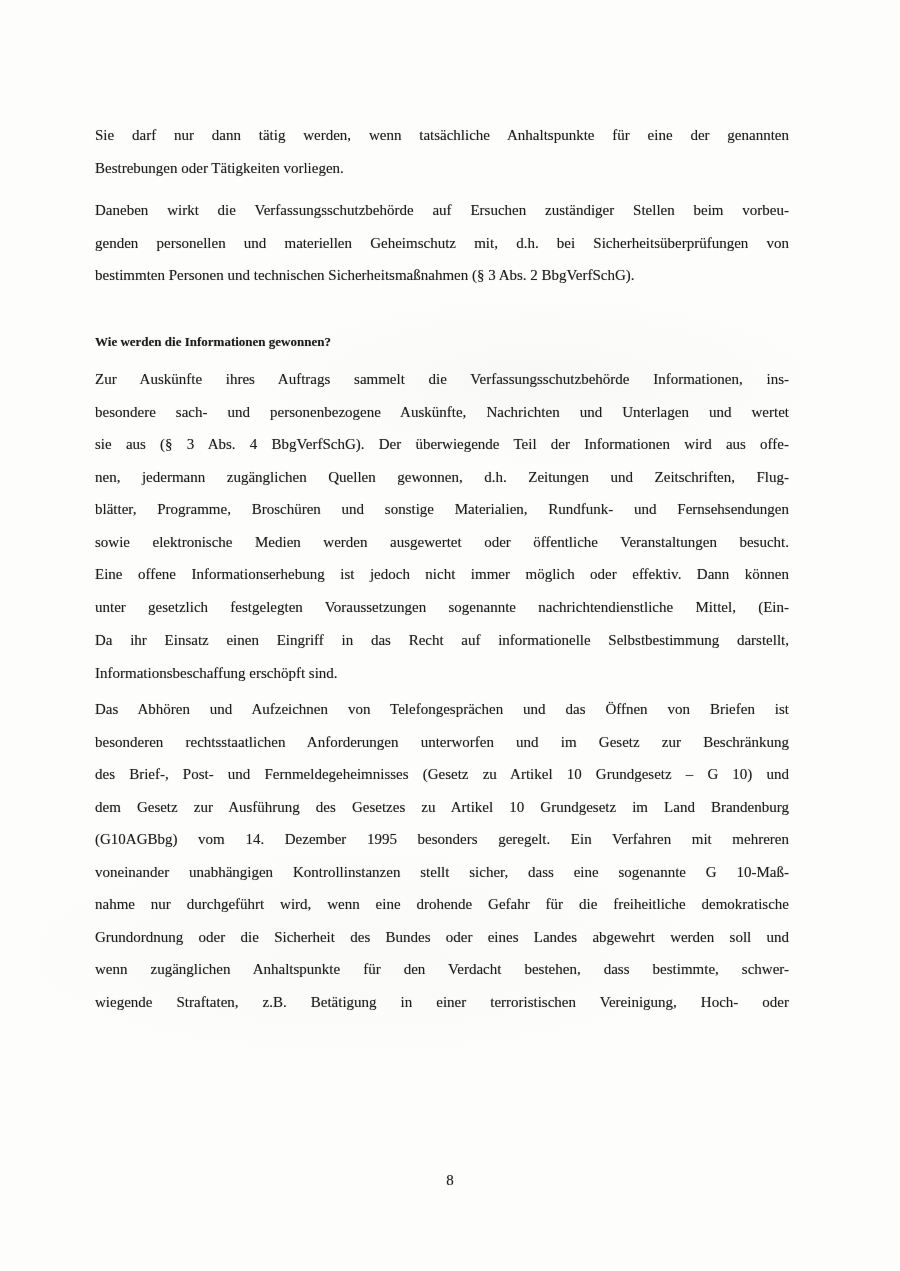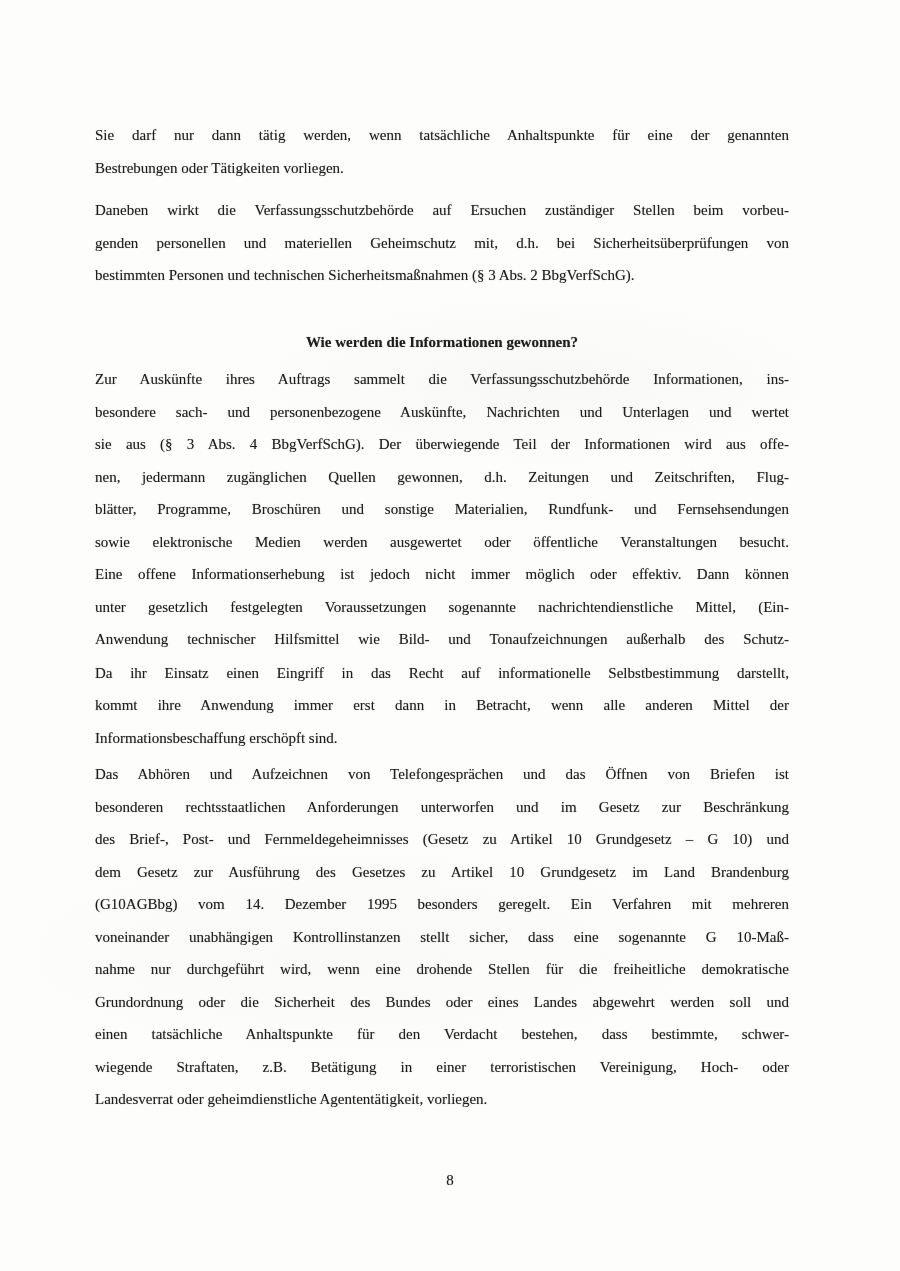--- a/index.html
+++ b/index.html
@@ -45,23 +45,23 @@
   }
   .line.last {
     text-align-last: left;
   }
   .mt-para   { margin-top: 10px; }
   .mt-tiny   { margin-top: 1px; }
   .mt-small  { margin-top: 4px; }
   .heading {
     margin: 34px 0 5px 0;
     font-weight: bold;
-    font-size: 15px;
+    font-size: 13px;
     line-height: 32.5px;
-    text-align: center;
+    text-align: left;
   }
   .page-number {
     position: absolute;
     left: 0;
     right: 0;
     top: 1172px;
     text-align: center;
     font-size: 15px;
     text-shadow: 0 0 1px rgba(45,45,45,0.45);
   }
@@ -86,38 +86,35 @@
 
   <p class="para">
     <span class="line">Zur Auskünfte ihres Auftrags sammelt die Verfassungsschutzbehörde Informationen, ins-</span>
     <span class="line">besondere sach- und personenbezogene Auskünfte, Nachrichten und Unterlagen und wertet</span>
     <span class="line">sie aus (§ 3 Abs. 4 BbgVerfSchG). Der überwiegende Teil der Informationen wird aus offe-</span>
     <span class="line">nen, jedermann zugänglichen Quellen gewonnen, d.h. Zeitungen und Zeitschriften, Flug-</span>
     <span class="line">blätter, Programme, Broschüren und sonstige Materialien, Rundfunk- und Fernsehsendungen</span>
     <span class="line">sowie elektronische Medien werden ausgewertet oder öffentliche Veranstaltungen besucht.</span>
     <span class="line">Eine offene Informationserhebung ist jedoch nicht immer möglich oder effektiv. Dann können</span>
     <span class="line">unter gesetzlich festgelegten Voraussetzungen sogenannte nachrichtendienstliche Mittel, (Ein-</span>
-    <span class="line">Anwendung technischer Hilfsmittel wie Bild- und Tonaufzeichnungen außerhalb des Schutz-</span>
   </p>
 
   <p class="para mt-tiny">
     <span class="line">Da ihr Einsatz einen Eingriff in das Recht auf informationelle Selbstbestimmung darstellt,</span>
-    <span class="line">kommt ihre Anwendung immer erst dann in Betracht, wenn alle anderen Mittel der</span>
     <span class="line last">Informationsbeschaffung erschöpft sind.</span>
   </p>
 
   <p class="para mt-small">
     <span class="line">Das Abhören und Aufzeichnen von Telefongesprächen und das Öffnen von Briefen ist</span>
     <span class="line">besonderen rechtsstaatlichen Anforderungen unterworfen und im Gesetz zur Beschränkung</span>
     <span class="line">des Brief-, Post- und Fernmeldegeheimnisses (Gesetz zu Artikel 10 Grundgesetz – G 10) und</span>
     <span class="line">dem Gesetz zur Ausführung des Gesetzes zu Artikel 10 Grundgesetz im Land Brandenburg</span>
     <span class="line">(G10AGBbg) vom 14. Dezember 1995 besonders geregelt. Ein Verfahren mit mehreren</span>
     <span class="line">voneinander unabhängigen Kontrollinstanzen stellt sicher, dass eine sogenannte G 10-Maß-</span>
-    <span class="line">nahme nur durchgeführt wird, wenn eine drohende Stellen für die freiheitliche demokratische</span>
+    <span class="line">nahme nur durchgeführt wird, wenn eine drohende Gefahr für die freiheitliche demokratische</span>
     <span class="line">Grundordnung oder die Sicherheit des Bundes oder eines Landes abgewehrt werden soll und</span>
-    <span class="line">einen tatsächliche Anhaltspunkte für den Verdacht bestehen, dass bestimmte, schwer-</span>
+    <span class="line">wenn zugänglichen Anhaltspunkte für den Verdacht bestehen, dass bestimmte, schwer-</span>
     <span class="line">wiegende Straftaten, z.B. Betätigung in einer terroristischen Vereinigung, Hoch- oder</span>
-    <span class="line last">Landesverrat oder geheimdienstliche Agententätigkeit, vorliegen.</span>
   </p>
 
 </div>
 
 <div class="page-number">8</div>
 
 </body></html>

